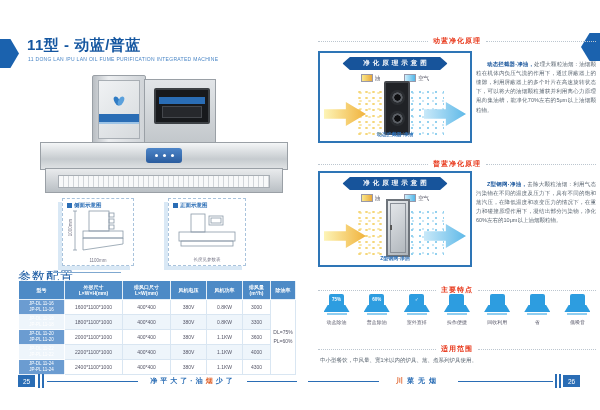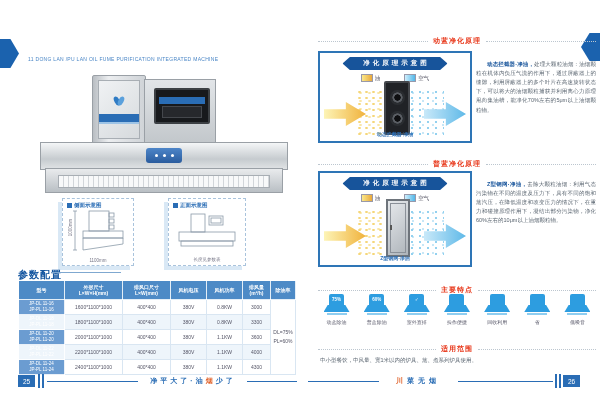--- a/index.html
+++ b/index.html
@@ -48,21 +48,21 @@
   .schem2{left:168px;width:76px;}
   .schem-title{position:absolute;left:4px;top:3px;display:flex;align-items:center;gap:2px;
     font-size:5.5px;font-weight:bold;color:var(--line_blue);}
   .schem-title .sq{width:5px;height:5px;background:var(--line_blue);display:inline-block;}
   .schem svg{position:absolute;left:2px;top:11px;}
   .dim-v{position:absolute;left:-1px;top:26px;font-size:4.5px;color:#778;transform:rotate(-90deg);transform-origin:center;}
   .dim-h{position:absolute;left:0;right:0;bottom:2px;text-align:center;font-size:4.5px;color:#778;}
   .schem-caption{position:absolute;left:0;right:0;bottom:3px;text-align:center;font-size:4.5px;color:#778;}
 
   
-  .specs-title{position:absolute;left:18px;top:268px;font-size:10px;font-weight:bold;color:var(--head_blue);letter-spacing:1px;}
+  .specs-title{position:absolute;left:18px;top:268px;font-size:13px;font-weight:normal;color:var(--head_blue);letter-spacing:1px;}
   .specs-rule{position:absolute;left:53px;top:272px;width:68px;height:1px;background:#7fa8d0;}
   table.specs{position:absolute;left:18px;top:280px;width:277px;border-collapse:collapse;table-layout:fixed;}
   table.specs th{background:var(--thead);color:#fff;font-size:5px;font-weight:bold;line-height:1.3;
     padding:2.5px 0;border:1px solid rgba(255,255,255,.85);text-align:center;}
   table.specs td{font-size:5px;color:#556;text-align:center;height:14px;padding:0;
     border:1px solid #d9e6f2;background:#fff;}
   table.specs tr.alt td{background:#eef5fb;}
   table.specs td.mcell{background:var(--model_cell);color:#fff;font-size:4.5px;line-height:1.35;
     border:1px solid rgba(255,255,255,.85);}
   table.specs td.oilcell{background:#fff;font-size:5px;color:#556;line-height:1.8;}
@@ -147,20 +147,21 @@
 
   
   .scope-text{position:absolute;left:320px;top:357px;width:276px;font-size:5.5px;color:#5a6570;}
 </style>
 </head>
 <body>
 
 <div class="sheet">
 
   <div class="bookmark-left"></div>
+  <div class="title">11型 - 动蓝/普蓝</div>
   <div class="subtitle">11 DONG LAN /PU LAN OIL FUME PURIFICATION INTEGRATED MACHINE</div>
 
   <div class="product">
     <div class="cabinet">
       <div class="cabinet-door">
         <span class="door-logo">
           <svg width="14" height="12" viewBox="0 0 14 12">
             <ellipse cx="5" cy="6" rx="2.6" ry="4.8" fill="#2f7bc4" transform="rotate(-28 5 6)"></ellipse>
             <ellipse cx="9" cy="6" rx="2.6" ry="4.8" fill="#5aa0dc" transform="rotate(28 9 6)"></ellipse>
           </svg>

